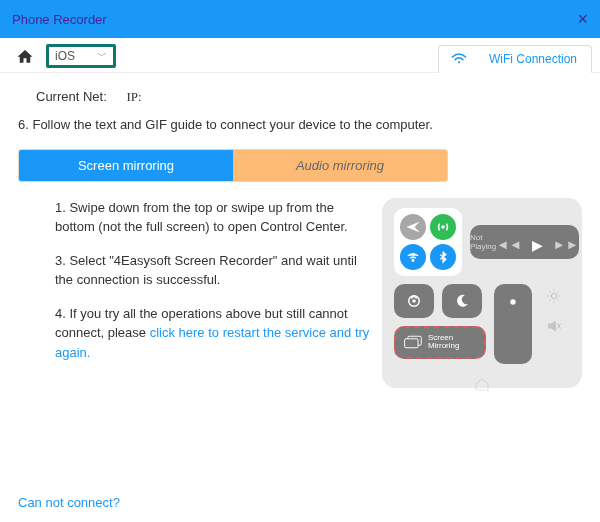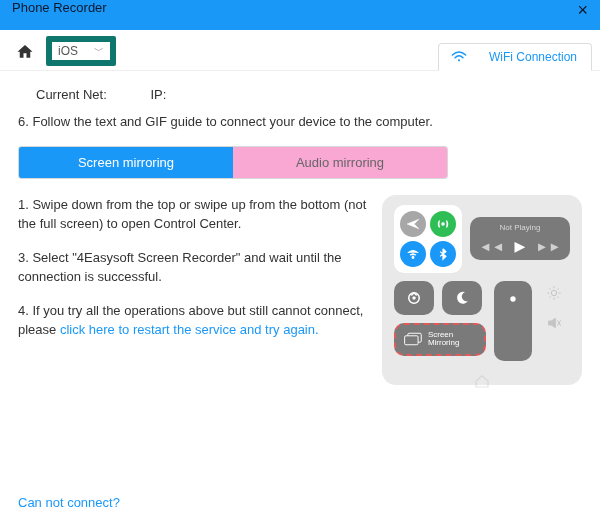--- a/index.html
+++ b/index.html
@@ -1,47 +1,47 @@
 <!DOCTYPE html>
 <html><head>
   <meta charset="utf-8">
   <style>
     * { margin: 0; padding: 0; box-sizing: border-box; }
     body { font-family: -apple-system, BlinkMacSystemFont, "Segoe UI", Arial, sans-serif; font-size: 13px; color: #333; width: 600px; height: 522px; overflow: hidden; background: #fff; }
-    .titlebar { background: #1a98f7; color: #0f172a; height: 30px; display: flex; align-items: flex-start; justify-content: space-between; padding: 0 12px; font-size: 13px; }
+    .titlebar { background: #1a98f7; color: #4c1d95; height: 38px; display: flex; align-items: center; justify-content: space-between; padding: 0 12px; font-size: 13px; }
     .titlebar .close { font-size: 18px; cursor: pointer; font-weight: 300; }
     .topbar { display: flex; align-items: center; padding: 6px 14px 4px; position: relative; border-bottom: 1px solid #eee; }
     .home-btn { width: 22px; height: 20px; display: flex; align-items: center; justify-content: center; cursor: pointer; margin-right: 10px; }
     .home-btn svg { width: 18px; height: 16px; fill: #333; }
-    .platform-select { display: flex; align-items: center; border: 6px solid #0f766e; border-radius: 2px; padding: 2px 6px; font-size: 12px; cursor: pointer; color: #555; width: 70px; justify-content: space-between; }
+    .platform-select { display: flex; align-items: center; border: 3px solid #0f766e; border-radius: 2px; padding: 2px 6px; font-size: 12px; cursor: pointer; color: #555; width: 70px; justify-content: space-between; }
     .platform-select .chev { font-size: 10px; color: #888; }
     .wifi-tab { position: absolute; right: 8px; bottom: -1px; display: flex; align-items: center; gap: 22px; border: 1px solid #ddd; border-bottom: 1px solid #fff; background: #fff; padding: 6px 14px 6px 12px; border-radius: 4px 4px 0 0; color: #1a98f7; font-size: 12px; cursor: pointer; }
     .wifi-tab svg { width: 16px; height: 12px; fill: none; stroke: #1a98f7; stroke-width: 2.2; }
     .content { padding: 10px 18px 0 18px; }
     .step { margin: 10px 0; line-height: 1.5; }
     .netrow { margin: 6px 0 10px 18px; }
     .netrow span { display: inline-block; text-align: center; }
-    .ip-label { margin-left: 40px; }
+    .ip-label { margin-left: 16px; font-family: Liberation Serif, serif; }
     .tabs { display: flex; margin: 14px 0 16px; border: 1px solid #d8d8d8; border-radius: 3px; overflow: hidden; width: 430px; }
     .tab { flex: 1; text-align: center; padding: 8px 0; font-size: 13px; cursor: pointer; }
     .tab.active { background: #1a98f7; color: #fff; }
-    .tab.inactive { background: #f9a8d4; color: #666; }
-    .body-row { display: flex; gap: 10px; }
+    .tab.inactive { background: #fdba74; color: #666; font-style: italic; }
+    .body-row { display: flex; gap: 10px; margin-left: 37px; }
     .instructions { flex: 1; }
     .instr { margin-bottom: 14px; line-height: 1.5; color: #333; }
     .link { color: #1a98f7; cursor: pointer; }
     .phone { width: 200px; height: 190px; background: #e9e9e9; border-radius: 14px; padding: 10px 12px 6px; position: relative; display: flex; flex-direction: column; gap: 8px; }
     .p-row { display: flex; gap: 8px; align-items: center; }
     .circles { background: #fff; border-radius: 10px; padding: 6px; display: grid; grid-template-columns: 26px 26px; grid-template-rows: 26px 26px; gap: 4px; }
     .circle { width: 26px; height: 26px; border-radius: 50%; display: flex; align-items: center; justify-content: center; }
     .c-gray { background: #a7a7a7; }
     .c-green { background: #2fbd55; }
     .c-blue { background: #1a98f7; }
     .circle svg { width: 14px; height: 14px; fill: #fff; stroke: #fff; }
-    .media-card { flex: 1; background: #7a7a7a; border-radius: 10px; padding: 6px 0; display: flex; flex-direction: column; align-items: center; color: #d6d6d6; font-size: 8px; }
+    .media-card { flex: 1; background: #7a7a7a; border-radius: 10px; padding: 6px 0; display: flex; flex-direction: row; align-items: center; color: #d6d6d6; font-size: 8px; }
     .media-controls { display: flex; gap: 10px; align-items: center; margin-top: 6px; }
     .media-controls .mc { color: #d0d0d0; font-size: 13px; }
     .media-controls .play { color: #fff; font-size: 14px; }
     .p-row2 { display: flex; gap: 8px; }
     .pill { width: 40px; height: 34px; background: #7a7a7a; border-radius: 10px; display: flex; align-items: center; justify-content: center; }
     .pill svg { width: 18px; height: 18px; fill: none; stroke: #fff; stroke-width: 2; }
     .tall { width: 38px; height: 80px; background: #7a7a7a; border-radius: 10px; display: flex; align-items: flex-start; justify-content: center; padding-top: 10px; }
     .tall svg { width: 16px; height: 16px; fill: #fff; }
     .screen-mirror-btn { border: 2px dashed #e05a5a; border-radius: 10px; background: #7a7a7a; padding: 6px 8px; display: flex; align-items: center; gap: 6px; color: #fff; font-size: 8px; width: 92px; line-height: 1.1; }
     .screen-mirror-btn svg { width: 22px; height: 16px; fill: none; stroke: #fff; stroke-width: 1.5; }

